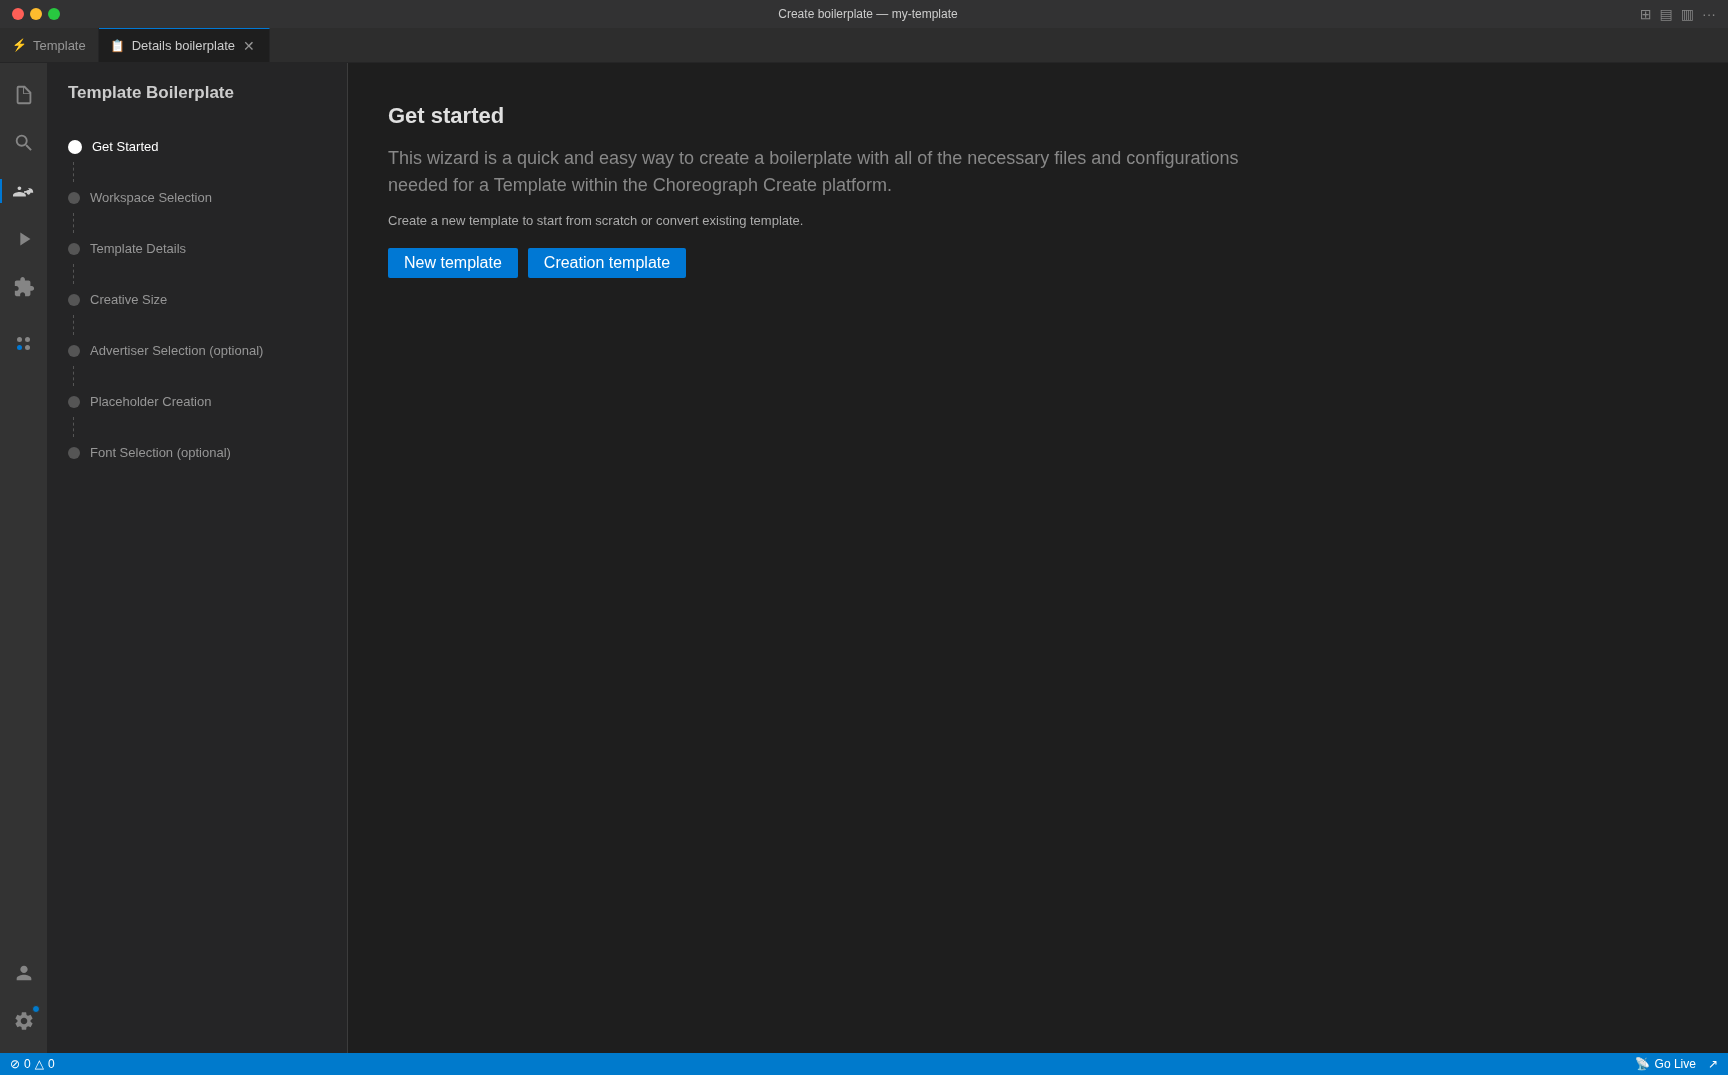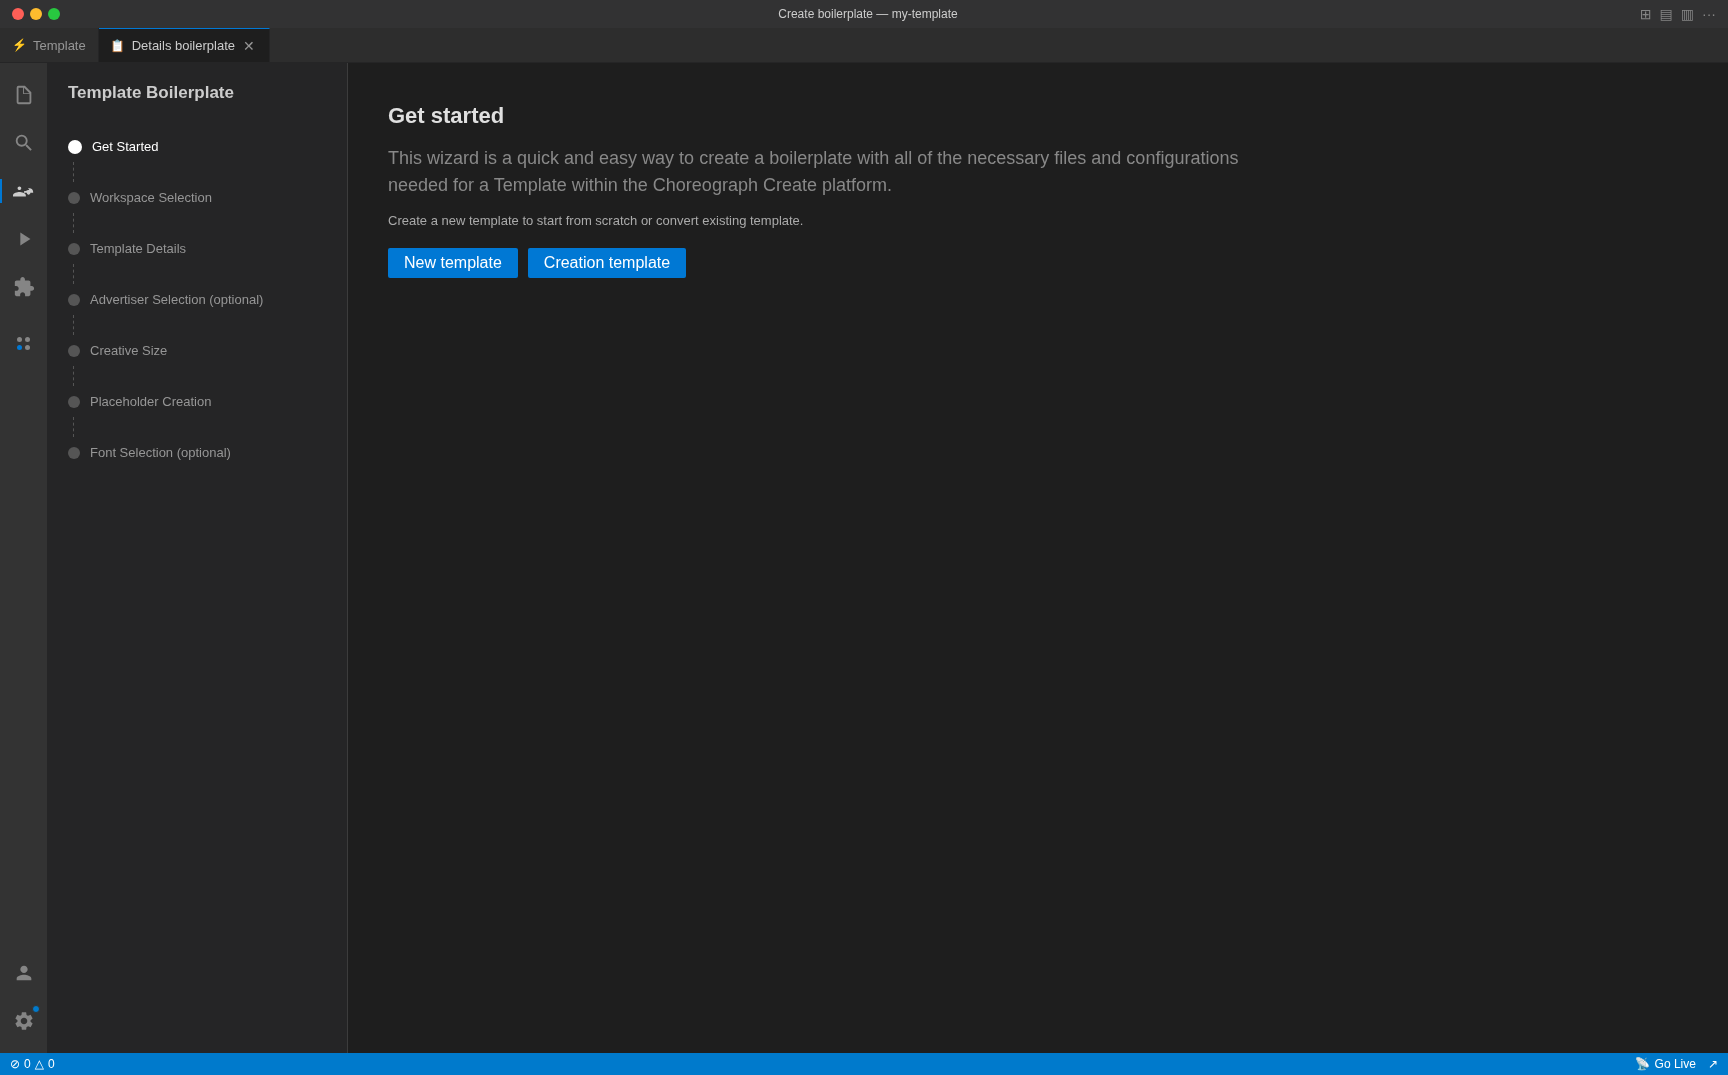--- a/index.html
+++ b/index.html
@@ -439,29 +439,29 @@
           <div class="step-header">
             <div class="step-dot"></div>
             <span class="step-label">Template Details</span>
           </div>
           <div class="step-connector"></div>
         </div>
 
         <div class="step-item">
           <div class="step-header">
             <div class="step-dot"></div>
+            <span class="step-label">Creative Size</span>
+          </div>
+          <div class="step-connector"></div>
+        </div>
+
+        <div class="step-item">
+          <div class="step-header">
+            <div class="step-dot"></div>
             <span class="step-label">Advertiser Selection (optional)</span>
-          </div>
-          <div class="step-connector"></div>
-        </div>
-
-        <div class="step-item">
-          <div class="step-header">
-            <div class="step-dot"></div>
-            <span class="step-label">Creative Size</span>
           </div>
           <div class="step-connector"></div>
         </div>
 
         <div class="step-item">
           <div class="step-header">
             <div class="step-dot"></div>
             <span class="step-label">Placeholder Creation</span>
           </div>
           <div class="step-connector"></div>

